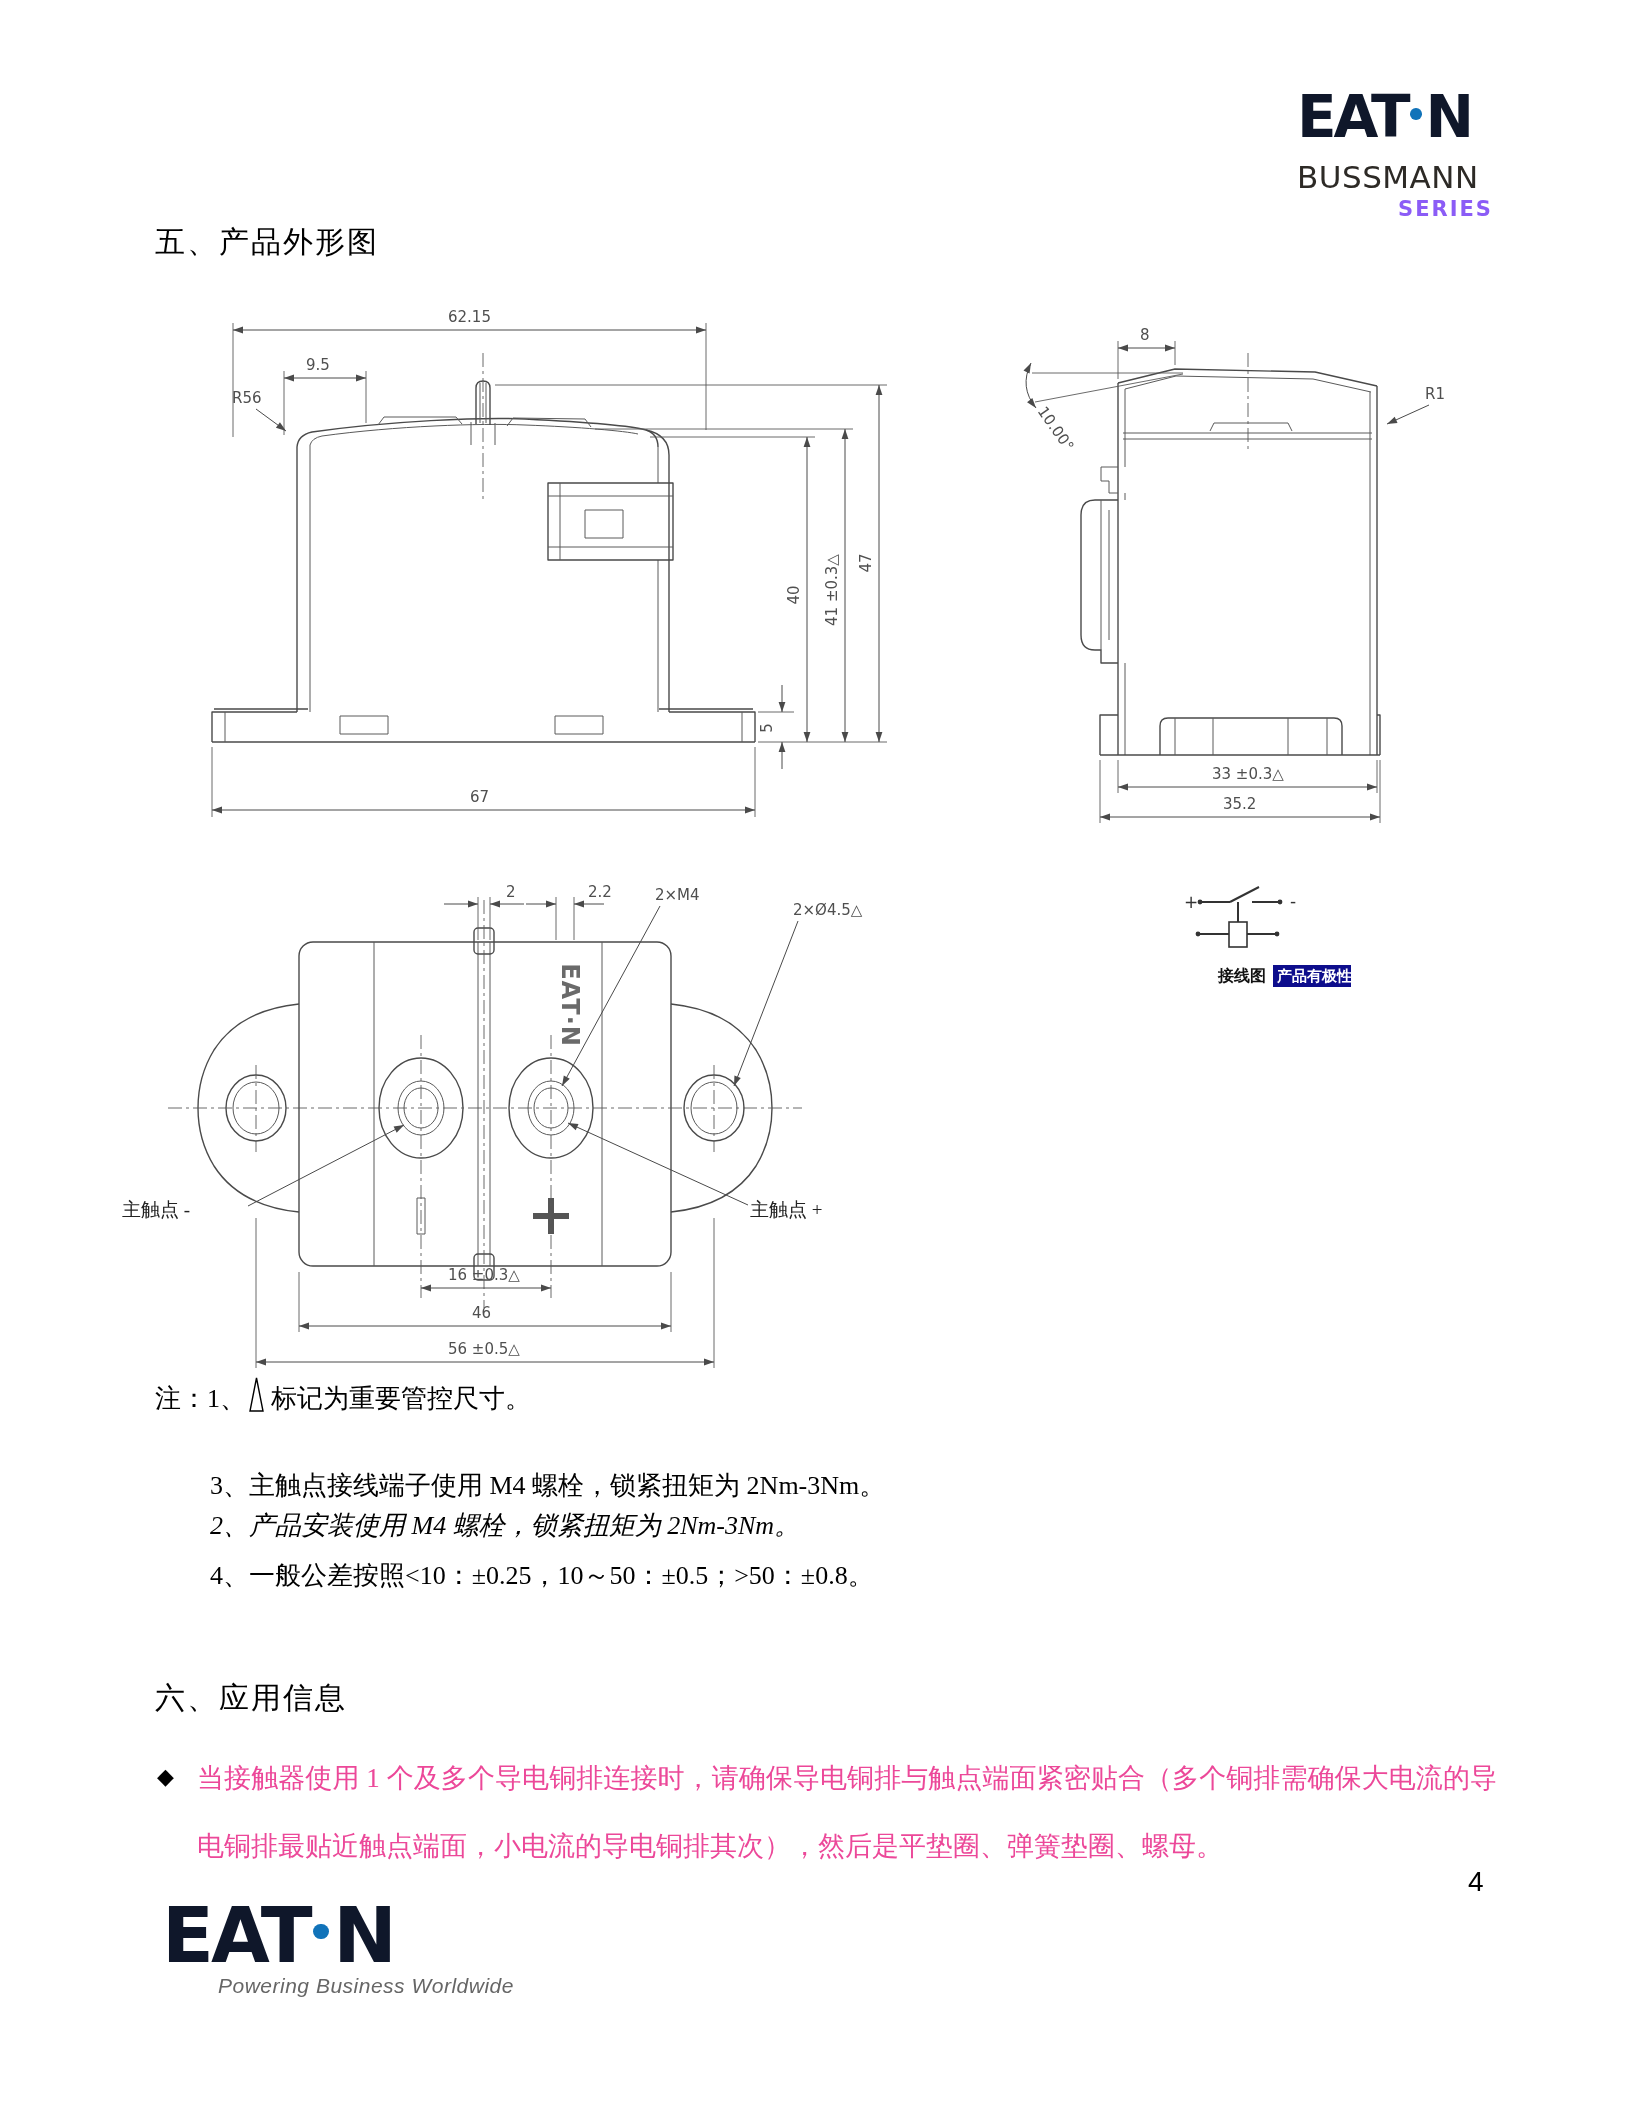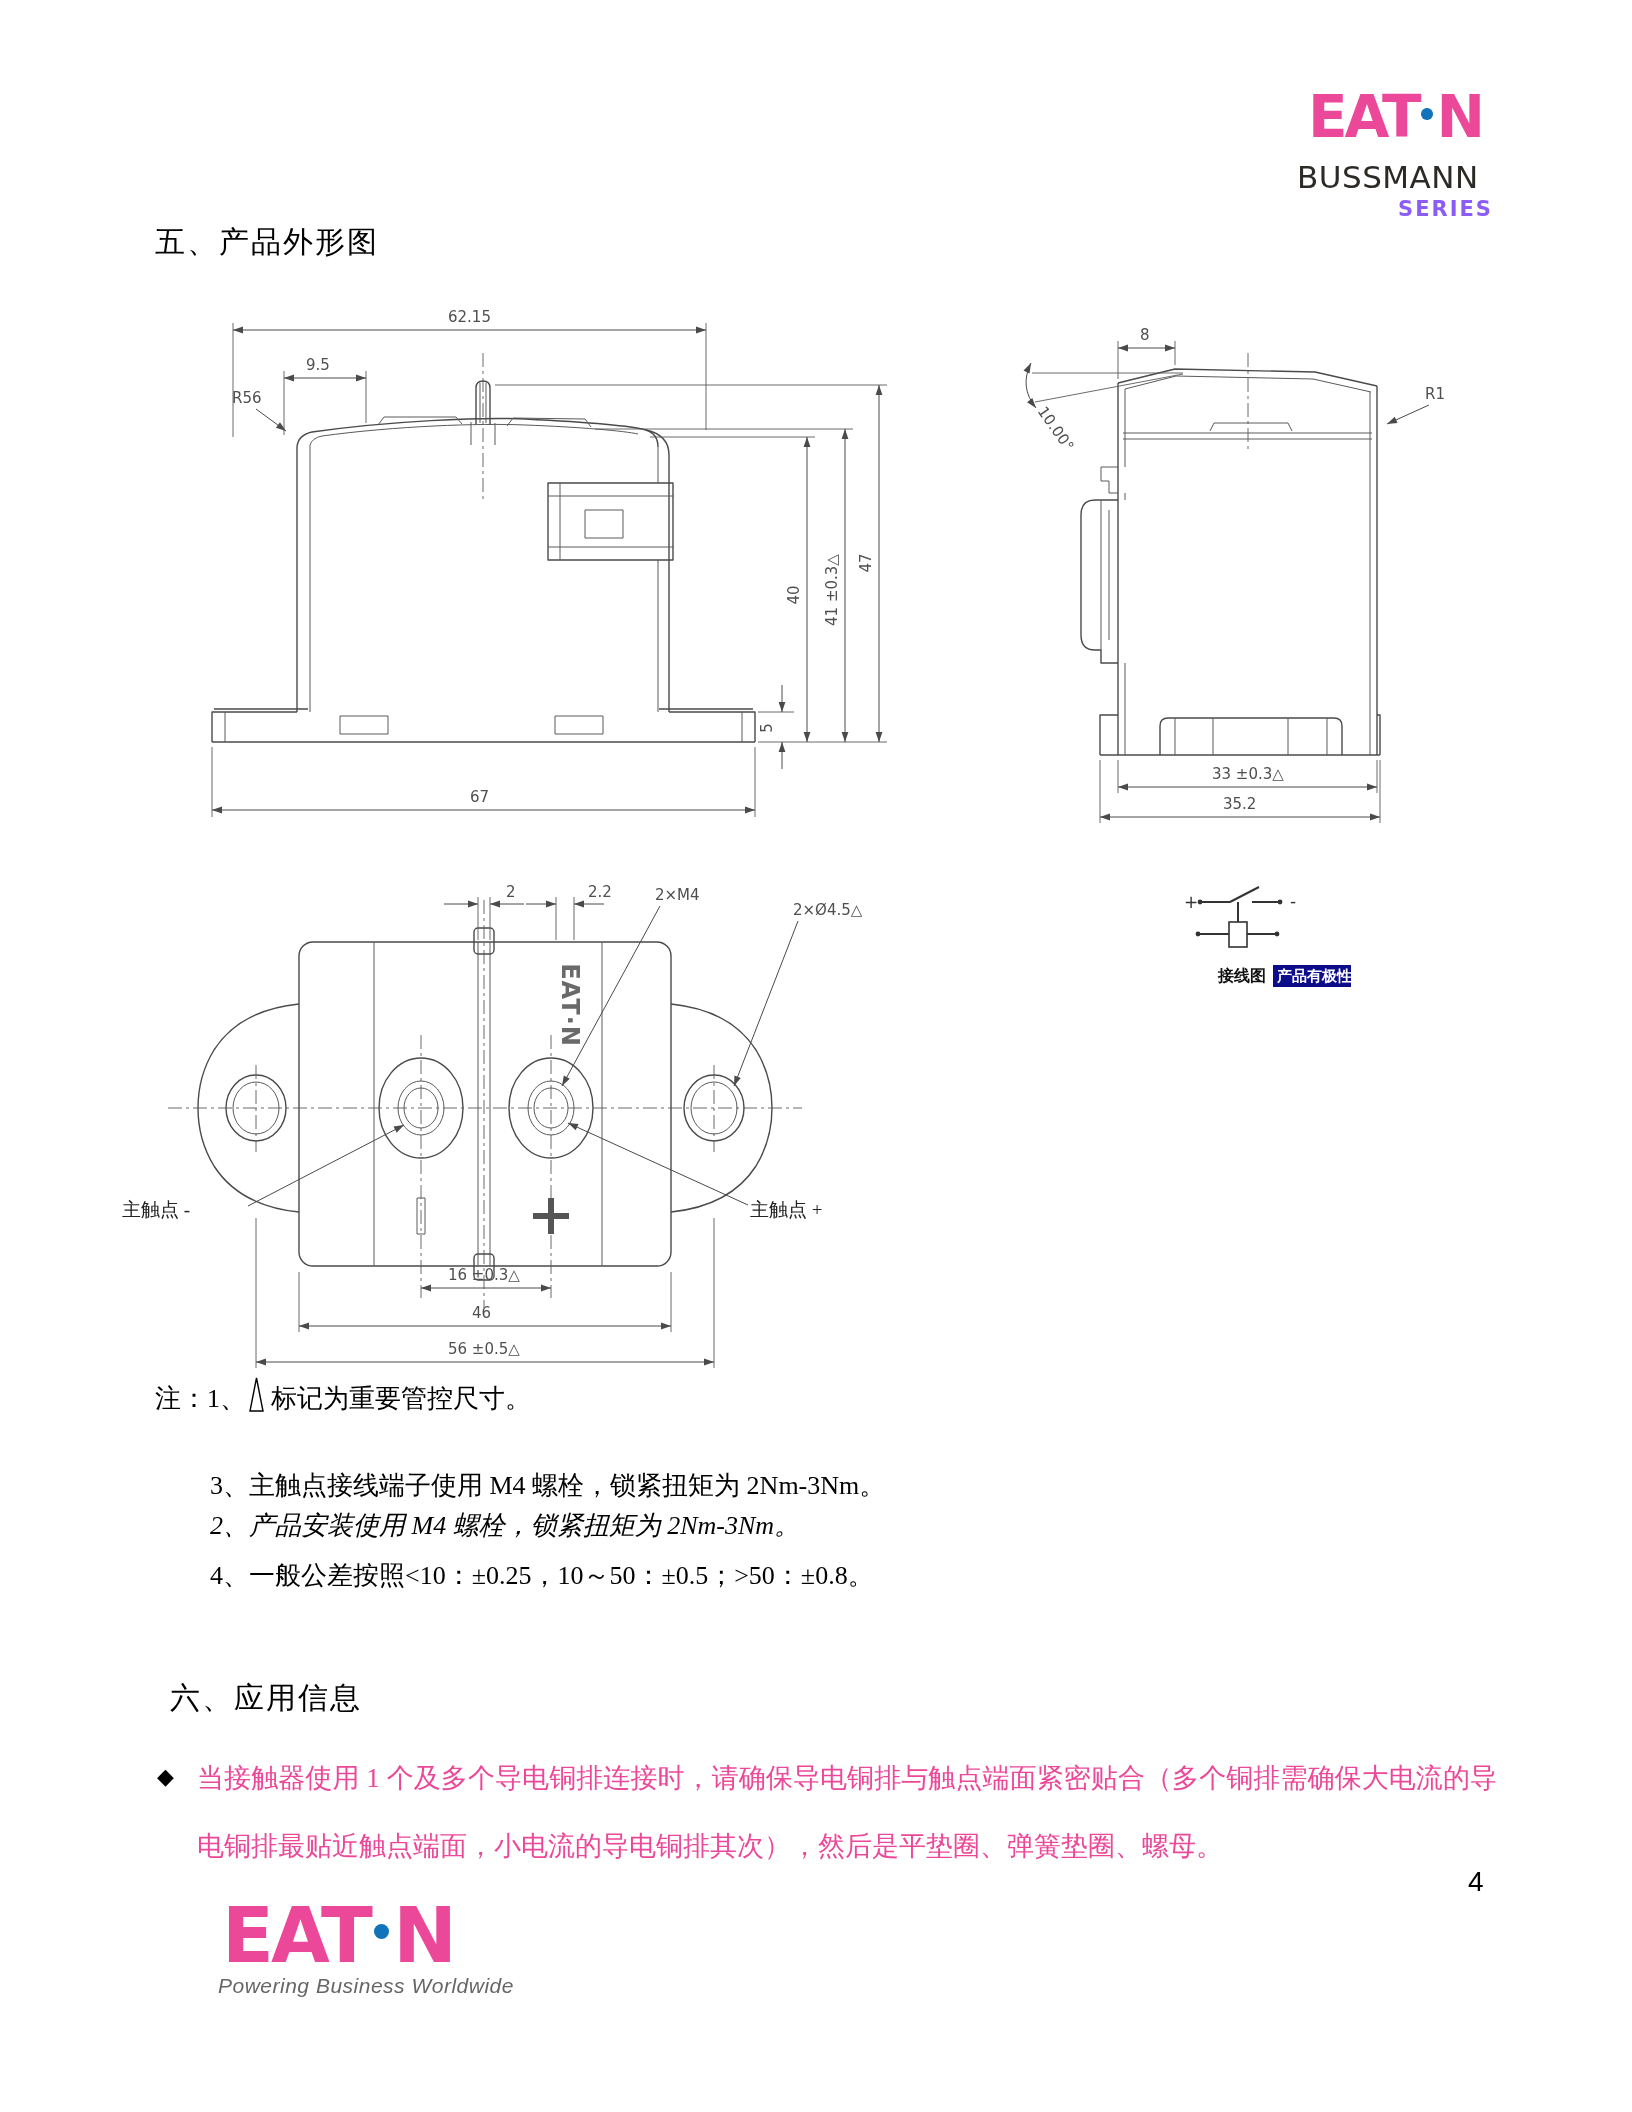--- a/index.html
+++ b/index.html
@@ -3,22 +3,22 @@
 <meta charset="utf-8">
 <style>
   * { margin:0; padding:0; box-sizing:border-box; }
   html,body { background:#ffffff; }
   body {
     width:1632px; height:2112px; position:relative; overflow:hidden;
     font-family:"Liberation Serif","DejaVu Serif",serif; color:#000;
   }
   .abs { position:absolute; }
   
-  .eaton { color:#ec4899; font-family:"DejaVu Sans","Liberation Sans",sans-serif;
-           font-weight:bold; letter-spacing:-3px; line-height:1;text-align:center; }
+  .eaton { color:#0f172a; font-family:"DejaVu Sans","Liberation Sans",sans-serif;
+           font-weight:bold; letter-spacing:-3px; line-height:1; }
   .edot { display:inline-block; background:#1173b9; border-radius:50%;
           width:0.20em; height:0.20em; margin:0 0.06em 0 0.05em; vertical-align:0.30em; }
   .bussmann { font-family:"DejaVu Sans","Liberation Sans",sans-serif; font-weight:normal;
               color:#2d2a26; font-size:31px; letter-spacing:0.5px; margin-top:13px; }
   .series { font-family:"DejaVu Sans","Liberation Sans",sans-serif; font-weight:bold;
             color:#8b5cf6; font-size:21px; letter-spacing:2px; text-align:right; margin-top:2px; }
   .tagline { font-family:"Liberation Sans","DejaVu Sans",sans-serif; font-style:italic;
              color:#666; font-size:21px; letter-spacing:0.5px; }
   
   .sec-title { font-size:30px; letter-spacing:2px; color:#000; }
@@ -251,21 +251,21 @@
 
 <div class="abs note" style="left:155px; top:1376px;">
   <span>注：1、</span><span class="tri"><svg width="17" height="38" viewBox="0 0 17 38">
         <path d="M8.5,2 L15,35 L2,35 Z" fill="none" stroke="#000" stroke-width="1.4"></path>
       </svg></span><span>标记为重要管控尺寸。</span>
 </div>
 <div class="abs note" style="left:210px; top:1508px;font-style:italic;">2、产品安装使用 M4 螺栓，锁紧扭矩为 2Nm-3Nm。</div>
 <div class="abs note" style="left:210px; top:1468px;">3、主触点接线端子使用 M4 螺栓，锁紧扭矩为 2Nm-3Nm。</div>
 <div class="abs note" style="left:210px; top:1558px;">4、一般公差按照&lt;10：±0.25，10～50：±0.5；&gt;50：±0.8。</div>
 
-<div class="abs sec-title" style="left:170px; top:1678px;">六、应用信息</div>
+<div class="abs sec-title" style="left:155px; top:1678px;">六、应用信息</div>
 <div class="abs bullet" style="left:157px; top:1764px;">◆</div>
 <div class="abs para" style="left:197px; top:1744px; width:1300px;">当接触器使用 1 个及多个导电铜排连接时，请确保导电铜排与触点端面紧密贴合（多个铜排需确保大电流的导电铜排最贴近触点端面，小电流的导电铜排其次），然后是平垫圈、弹簧垫圈、螺母。</div>
 
 <div class="abs pagenum" style="left:1468px; top:1866px;">4</div>
 
 <div class="abs" style="left:162px; top:1898px;">
   <div class="eaton" style="font-size:76px;"><span>EAT</span><span class="edot"></span><span>N</span></div>
   <div class="tagline" style="margin:0 0 0 56px;">Powering Business Worldwide</div>
 </div>
 

